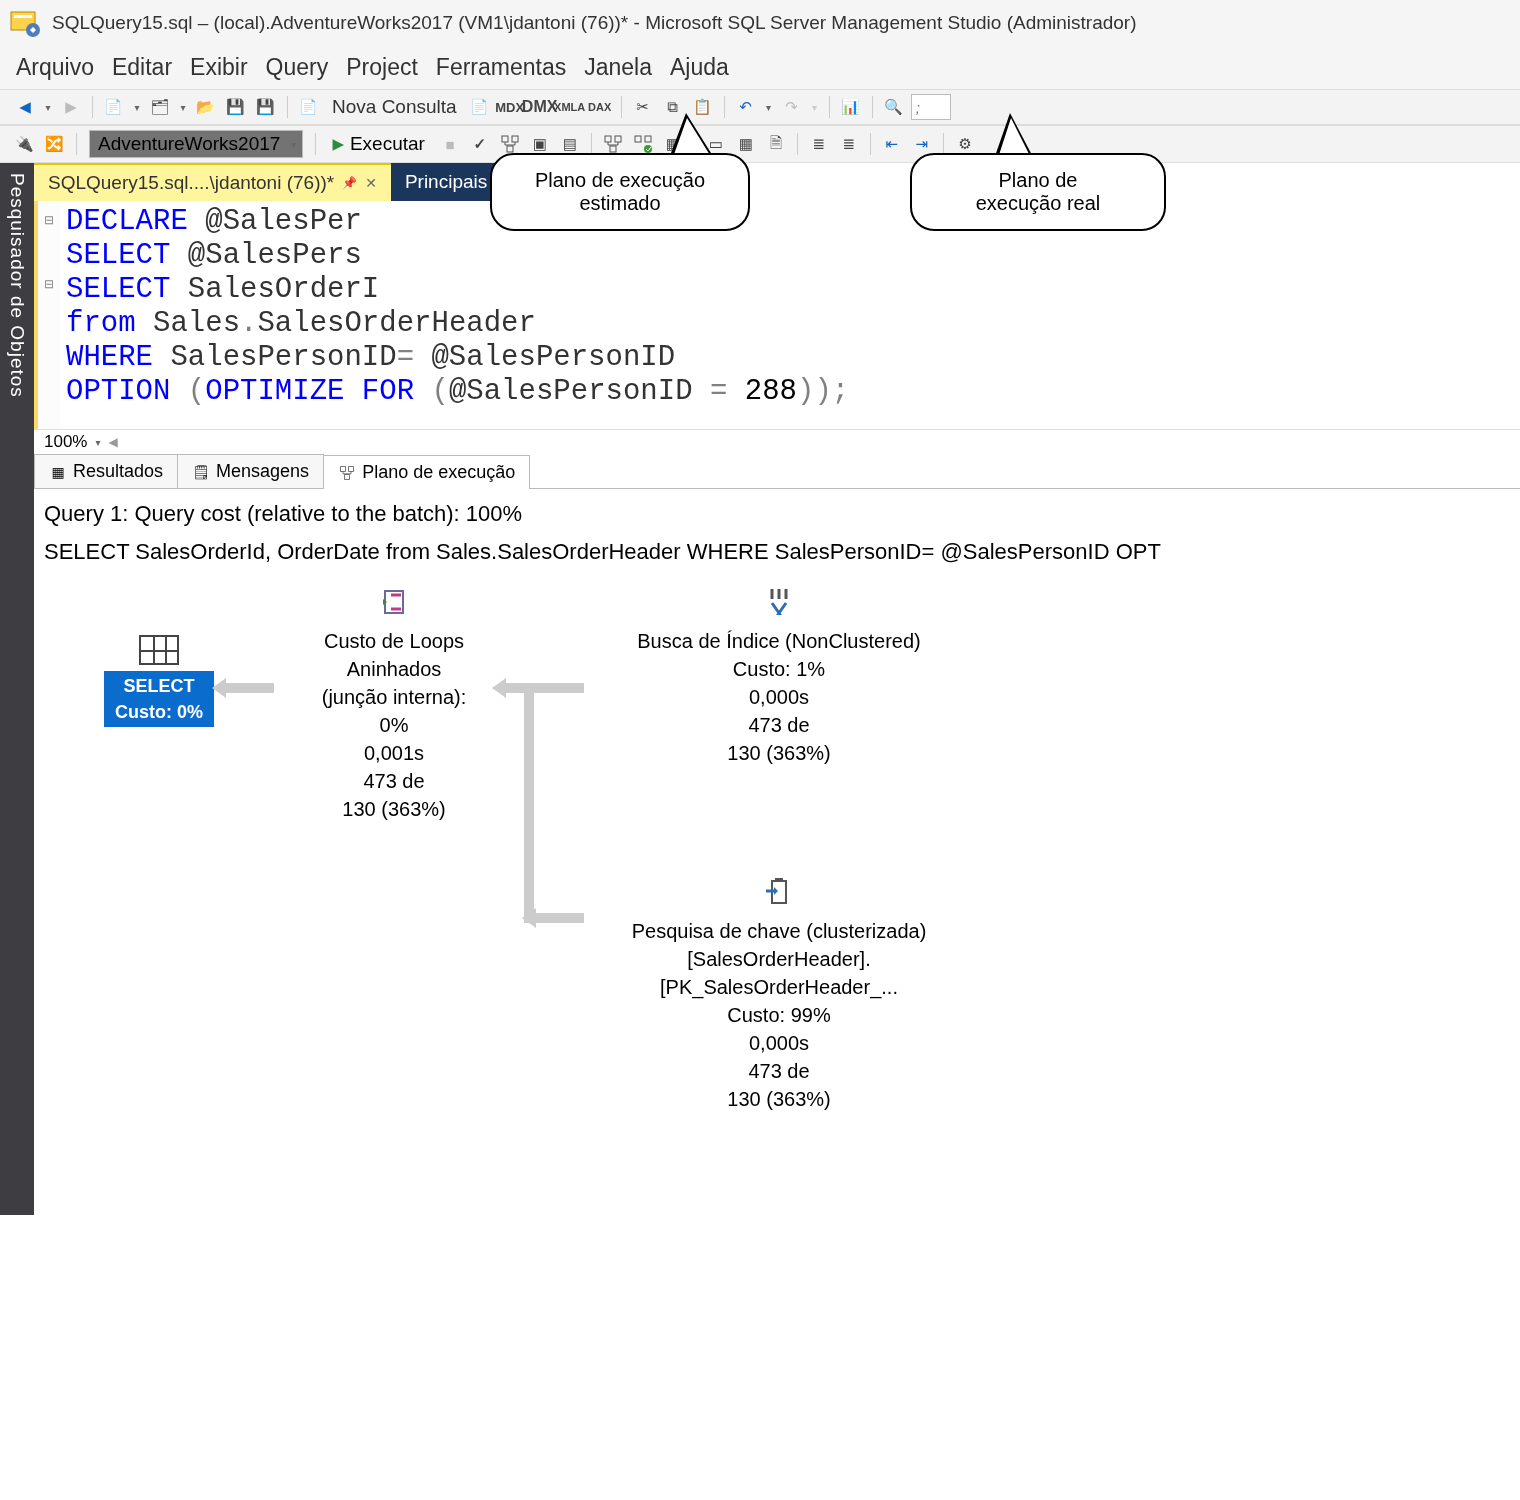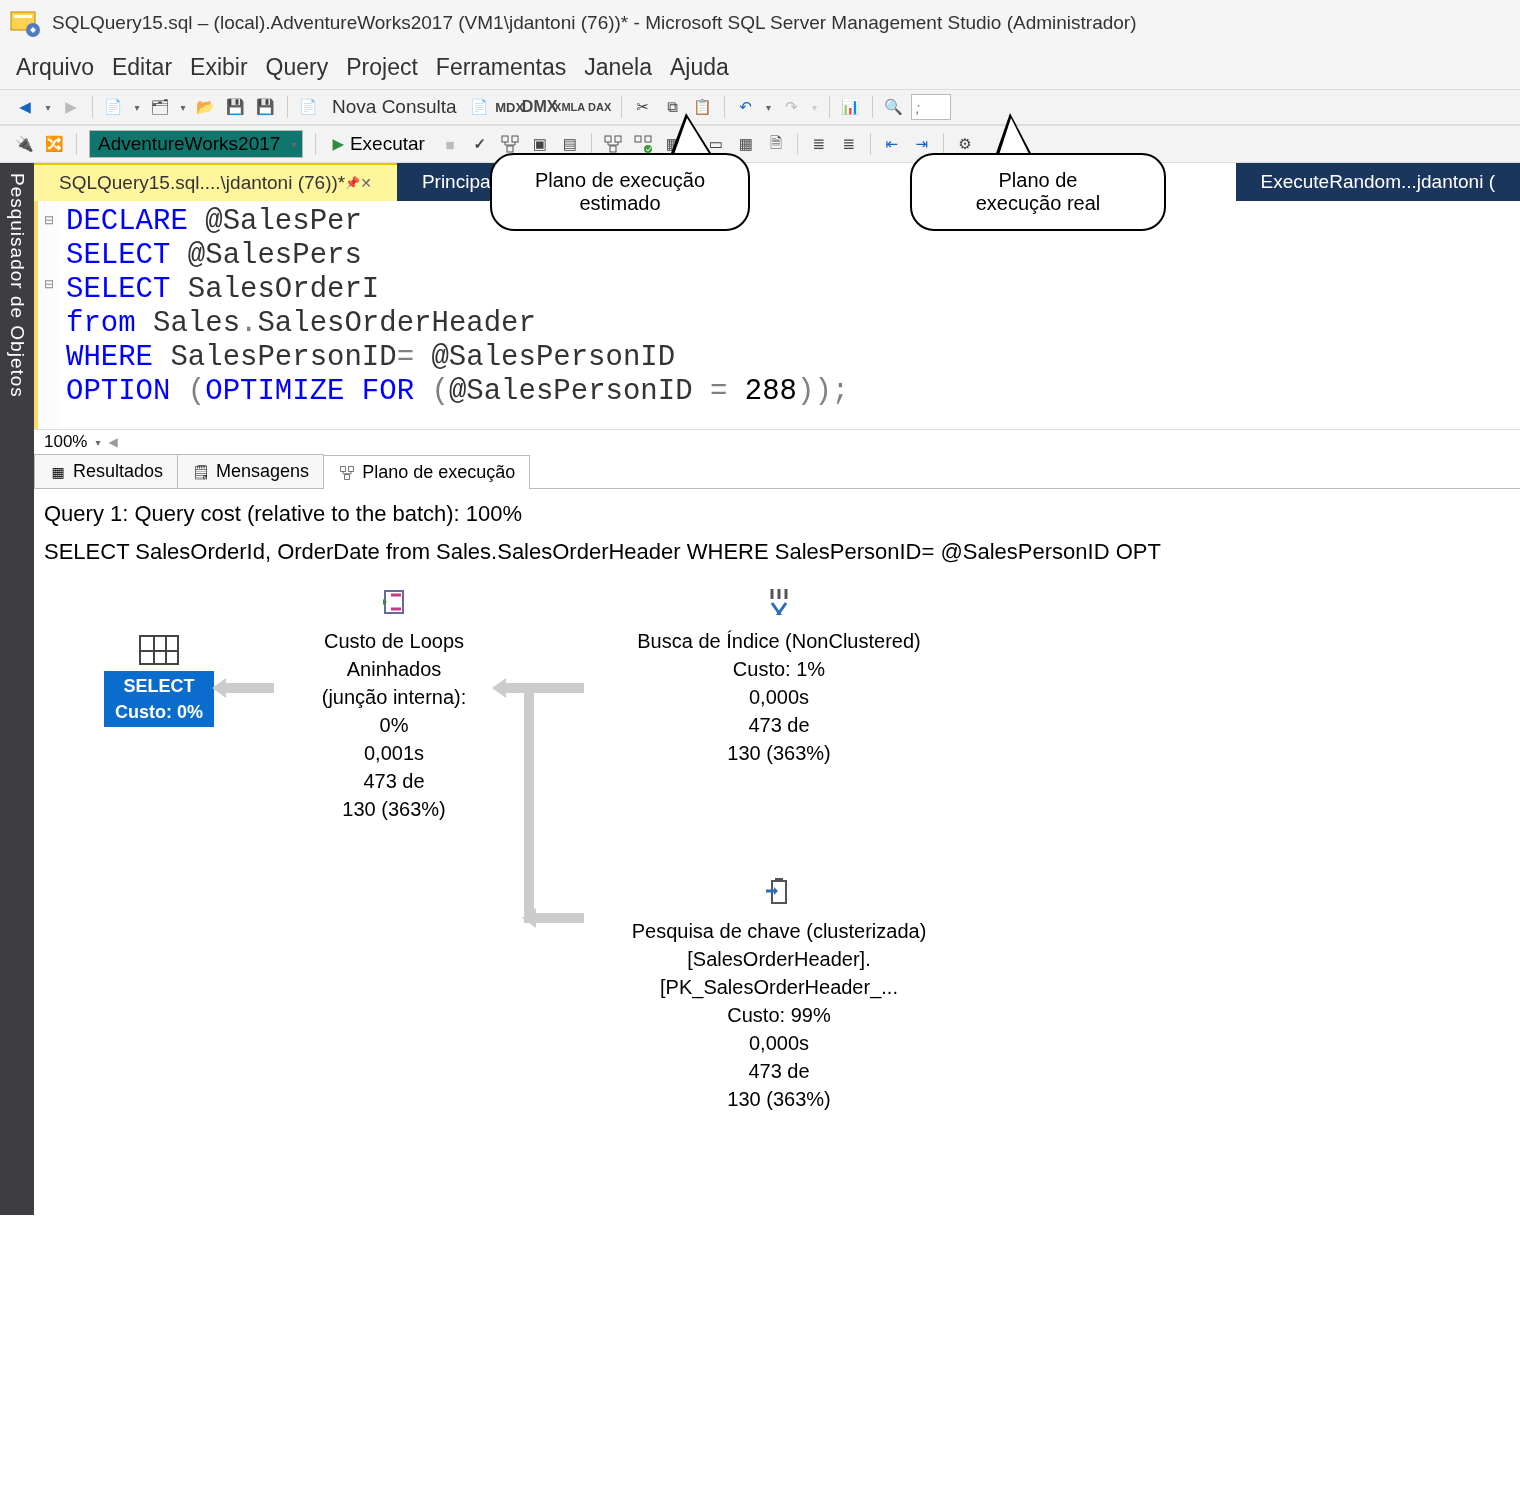--- a/index.html
+++ b/index.html
@@ -7,30 +7,30 @@
 .titlebar { display: flex; align-items: center; padding: 6px 8px; background: #f5f5f5; }
 .titlebar .app-icon { width: 34px; height: 34px; margin-right: 10px; }
 .titlebar .title-text { font-size: 19px; color: #333; }
 .menubar { display: flex; gap: 18px; padding: 8px 16px; background: #f5f5f5; font-size: 23px; color: #333; }
 .menubar > div { cursor: default; }
 .toolbar { display: flex; align-items: center; gap: 4px; padding: 4px 12px; background: #f3f3f3; border-top: 1px solid #ddd; border-bottom: 1px solid #ddd; flex-wrap: wrap; }
 .tb-btn { width: 26px; height: 26px; display: inline-flex; align-items: center; justify-content: center; font-size: 15px; color: #444; }
 .tb-sep { width: 1px; height: 22px; background: #ccc; margin: 0 4px; }
 .tb-text { font-size: 19px; color: #333; padding: 0 6px; }
 .tb-dropdown { width: 12px; text-align: center; color: #666; font-size: 10px; }
-.db-selector { height: 28px; border: 1px solid #bbb; background: #0f766e; font-size: 19px; padding: 2px 22px 2px 8px; position: relative; display: inline-flex; align-items: center; margin: 0 4px; }
+.db-selector { height: 28px; border: 1px solid #bbb; background: #737373; font-size: 19px; padding: 2px 22px 2px 8px; position: relative; display: inline-flex; align-items: center; margin: 0 4px; }
 .db-selector::after { content: "▾"; position: absolute; right: 6px; color: #666; font-size: 10px; }
 .run-btn { display: inline-flex; align-items: center; gap: 6px; font-size: 19px; padding: 2px 8px; }
 .run-btn .play { color: #2e8b3d; font-size: 15px; }
 .quickfind { height: 26px; border: 1px solid #bbb; width: 40px; padding: 2px 4px; font-style: italic; color: #999; font-size: 15px;}
 .main-area { display: flex; }
 .side-panel { writing-mode: vertical-rl; text-orientation: mixed; background: #3e3e42; color: #fff; font-size: 19px; padding: 10px 6px; letter-spacing: 1px; }
 .editor-area { flex: 1; display: flex; flex-direction: column; background: #fff; }
 .tabstrip { display: flex; height: 38px; align-items: stretch; }
-.tab { display: flex; align-items: center; padding: 0 25px; font-size: 19px; gap: 0; }
+.tab { display: flex; align-items: center; padding: 0 14px; font-size: 19px; gap: 8px; }
 .tab.active { background: #fff59d; color: #333; border-top: 2px solid #e0c800; }
 .tab.inactive { background: #1b365d; color: #fff; }
 .tab .pin { font-size: 12px; color: #888; }
 .tab .close { font-size: 14px; color: #666; }
 .editor { display: flex; }
 .gutter { width: 26px; background: #fcfcfc; border-left: 4px solid #ffd966; padding-top: 4px; }
 .gutter .fold { font-size: 12px; color: #888; text-align: center; line-height: 30px; }
 .code { font-family: Consolas, "Courier New", monospace; font-size: 29px; line-height: 34px; padding: 4px 0 20px 6px; white-space: pre; }
 .kw { color: #0000ff; }
 .var { color: #333; }
@@ -211,23 +211,20 @@
 
     <div class="tabstrip">
       <div class="tab active">
         <span>SQLQuery15.sql....\jdantoni (76))*</span>
         <span class="pin">📌</span>
         <span class="close">✕</span>
       </div>
       <div class="tab inactive">
         <span>Principais Rec...tureWorks...71</span>
       </div>
-      <div class="tab inactive" style="margin-left:auto">
-        <span>ExecuteRandom...jdantoni (</span>
-      </div>
     </div>
 
     <div class="editor">
       <div class="gutter">
         <div class="fold">⊟</div>
         <div class="fold" style="margin-top:34px">⊟</div>
       </div>
       <div class="code"><span class="kw">DECLARE</span><span class="var"> @SalesPer</span>
 <span class="kw">SELECT</span><span class="var"> @SalesPers</span>
 <span class="kw">SELECT</span><span class="var"> SalesOrderI</span>

